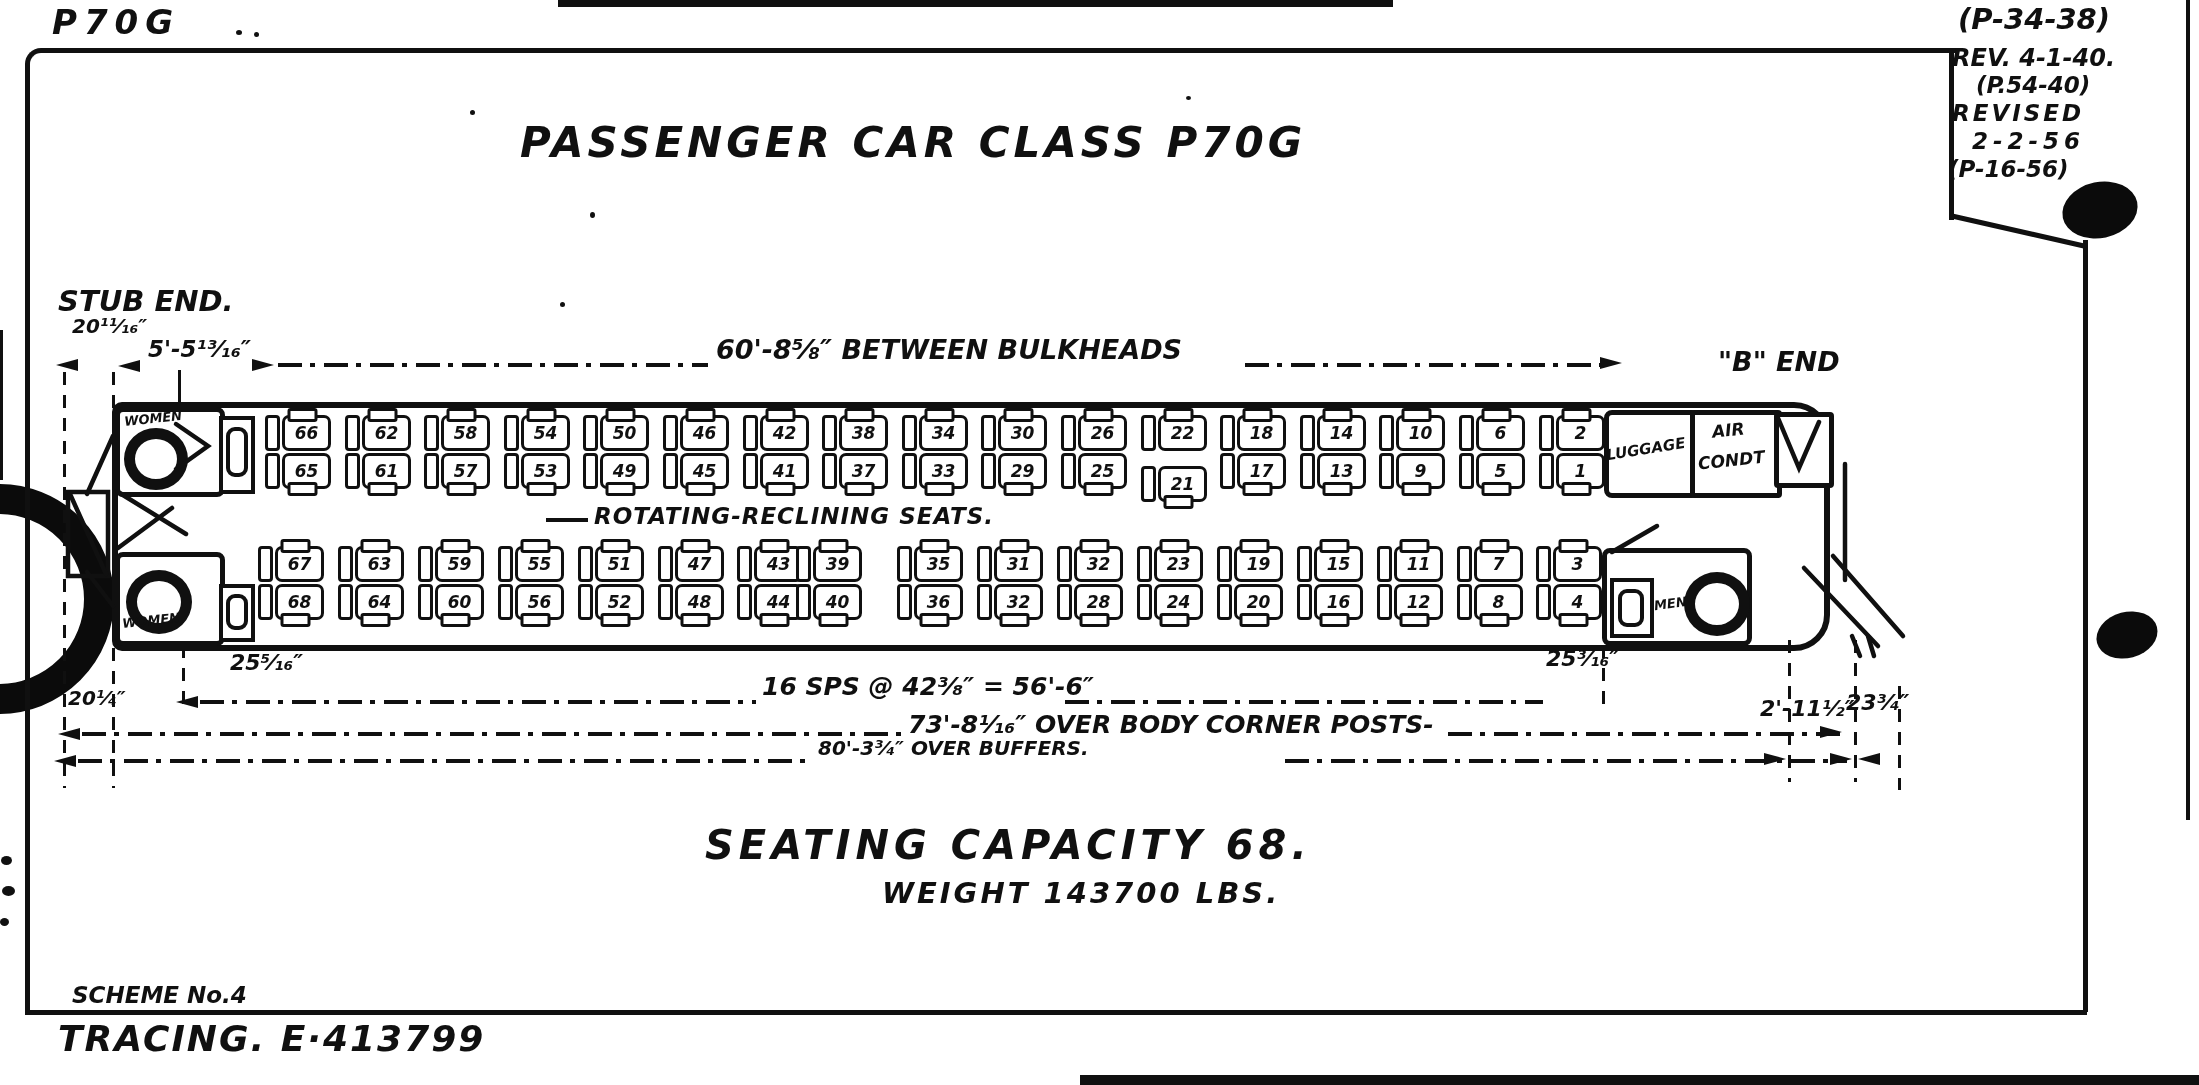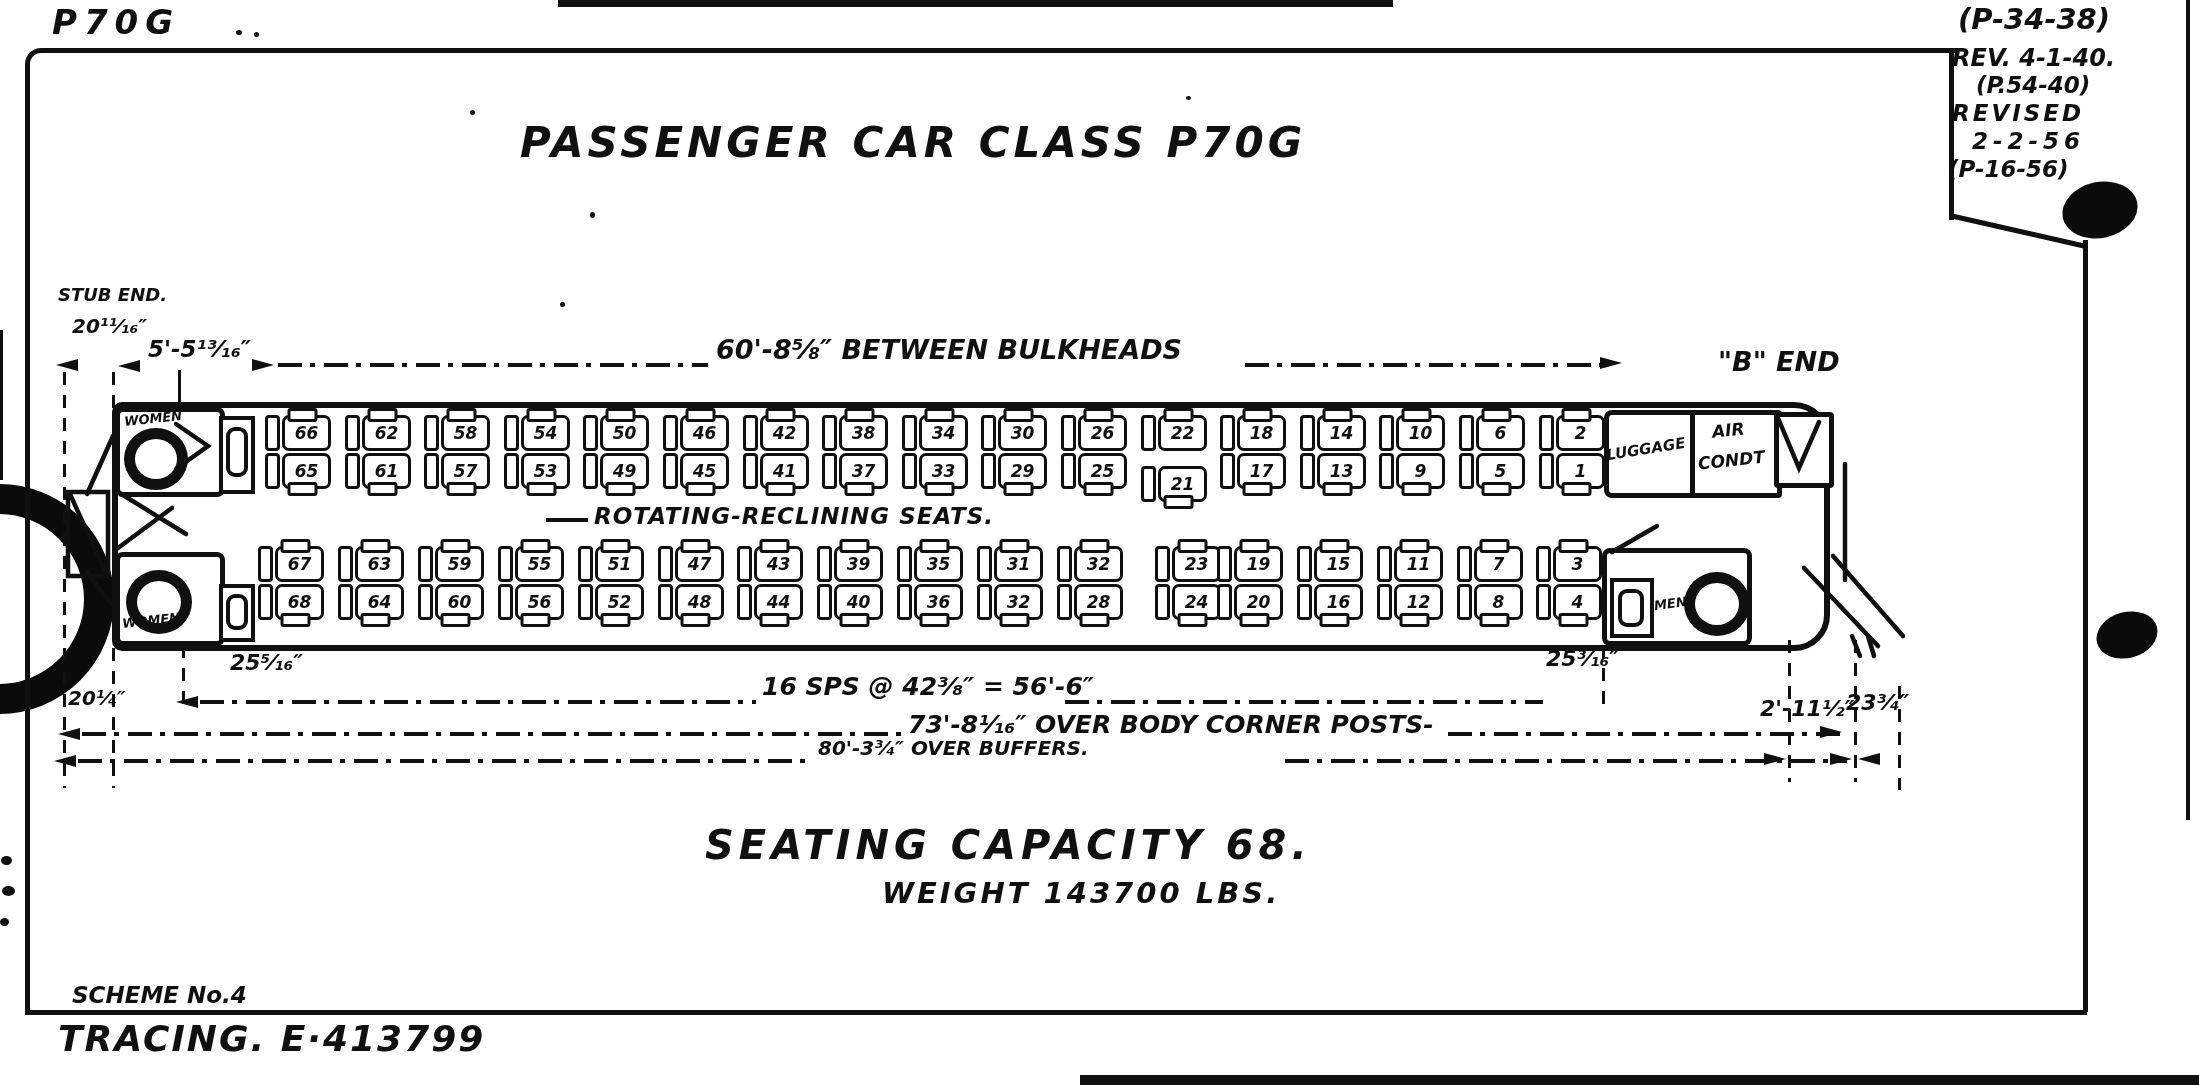--- a/index.html
+++ b/index.html
@@ -60,21 +60,21 @@
 
   <div class="hand" style="left:1958px;top:2px;font-size:29px;">(P-34-38)</div>
   <div class="hand" style="left:1952px;top:44px;font-size:24px;">REV. 4-1-40.</div>
   <div class="hand" style="left:1976px;top:72px;font-size:23px;">(P.54-40)</div>
   <div class="hand" style="left:1952px;top:100px;font-size:23px;letter-spacing:3px;">REVISED</div>
   <div class="hand" style="left:1972px;top:128px;font-size:23px;letter-spacing:5px;">2-2-56</div>
   <div class="hand" style="left:1948px;top:156px;font-size:23px;">(P-16-56)</div>
 
   <div class="hand" style="left:520px;top:118px;font-size:42px;letter-spacing:4px;">PASSENGER CAR CLASS P70G</div>
 
-  <div class="hand" style="left:58px;top:284px;font-size:18px;">STUB END.</div>
+  <div class="hand" style="left:58px;top:284px;font-size:29px;">STUB END.</div>
   <div class="hand" style="left:72px;top:314px;font-size:20px;">20¹¹⁄₁₆″</div>
   <div class="hand" style="left:148px;top:336px;font-size:23px;">5'-5¹³⁄₁₆″</div>
   <div class="arr l" style="left:56px;top:359px;"></div>
   <div class="arr l" style="left:118px;top:360px;"></div>
   <div class="arr r" style="left:252px;top:359px;"></div>
   <div class="dashdot" style="left:278px;top:363px;width:430px;"></div>
   <div class="hand" style="left:716px;top:334px;font-size:27px;">60'-8⁵⁄₈″ BETWEEN BULKHEADS</div>
   <div class="dashdot" style="left:1245px;top:363px;width:355px;"></div>
   <div class="arr r" style="left:1600px;top:357px;"></div>
   <div class="vdash" style="left:63px;top:372px;height:416px;"></div>
@@ -548,21 +548,21 @@
           </span>
         </div>
         <div class="seat">
           <span class="tab tab-bottom"></span>
           <span class="arm"></span>
           <span class="cush">
             <i class="num">44</i>
           </span>
         </div>
       </div>
-      <div class="pair" style="left: 817px; top: 546px;">
+      <div class="pair" style="left: 796px; top: 546px;">
         <div class="seat">
           <span class="tab tab-top"></span>
           <span class="arm"></span>
           <span class="cush">
             <i class="num">39</i>
           </span>
         </div>
         <div class="seat">
           <span class="tab tab-bottom"></span>
           <span class="arm"></span>
@@ -612,21 +612,21 @@
           </span>
         </div>
         <div class="seat">
           <span class="tab tab-bottom"></span>
           <span class="arm"></span>
           <span class="cush">
             <i class="num">28</i>
           </span>
         </div>
       </div>
-      <div class="pair" style="left: 1137px; top: 546px; margin-left: 18px;">
+      <div class="pair" style="left: 1137px; top: 546px;">
         <div class="seat">
           <span class="tab tab-top"></span>
           <span class="arm"></span>
           <span class="cush">
             <i class="num">23</i>
           </span>
         </div>
         <div class="seat">
           <span class="tab tab-bottom"></span>
           <span class="arm"></span>

